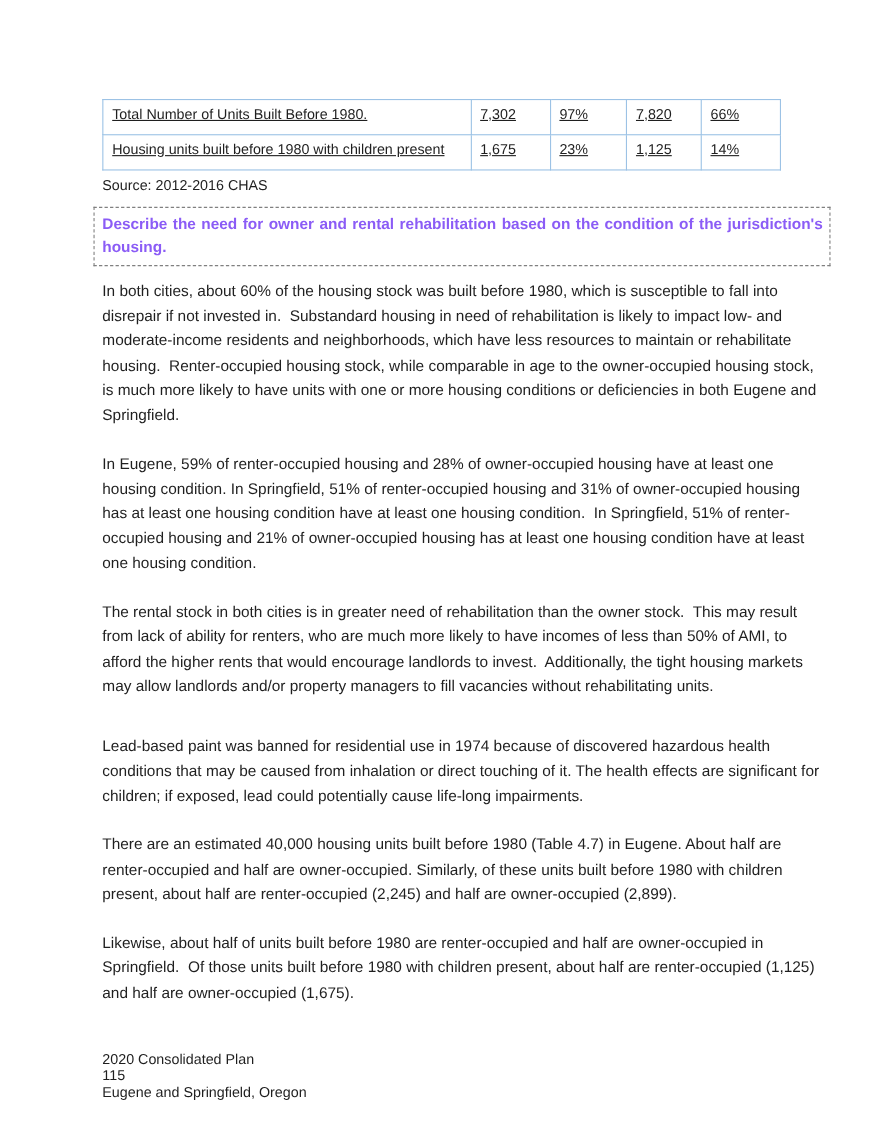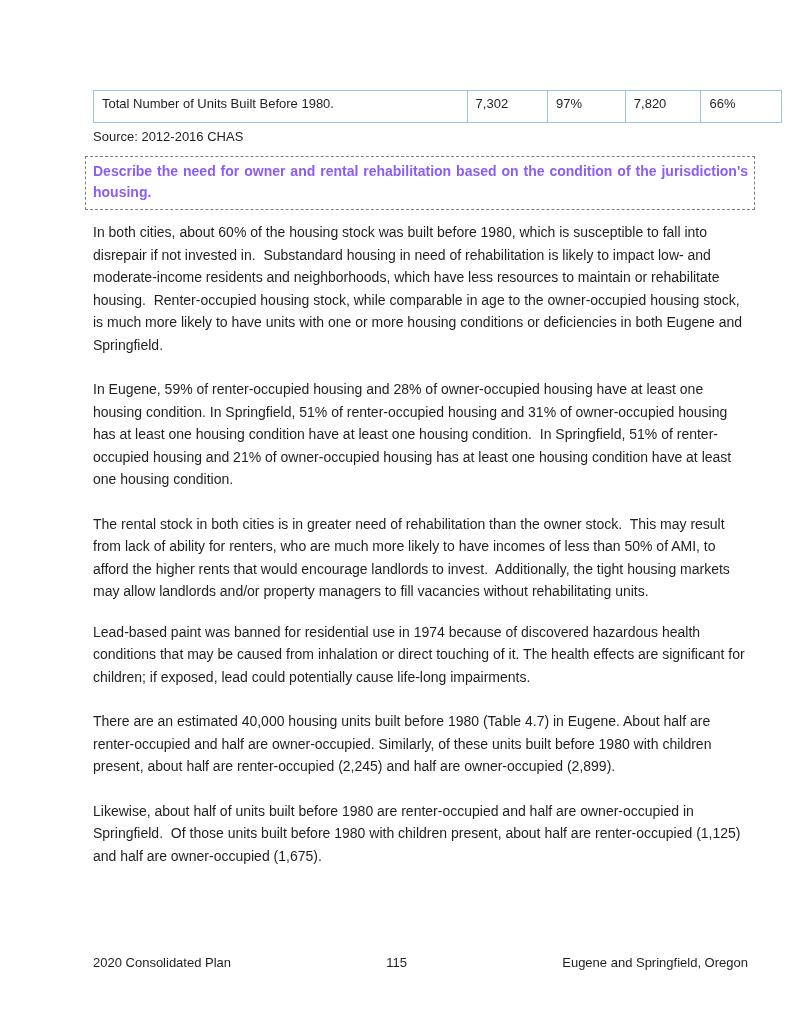--- a/index.html
+++ b/index.html
@@ -14,22 +14,23 @@
   }
   .page {
     position: absolute;
     left: 93px;
     top: 90px;
     width: 655px;
   }
   
   table.data-table {
     border-collapse: collapse;
-    width: 689px;
+    width: 617px;
     table-layout: fixed;
+    text-decoration: underline;
   }
   table.data-table td {
     border: 1px solid #9CC2E5;
     font-size: 13px;
     line-height: 16px;
     padding: 5px 4px 10px 8px;
     vertical-align: top;
     background: #ffffff;
     overflow: hidden;
     white-space: nowrap;
@@ -57,32 +58,33 @@
     text-align: justify;
   }
   
   .para {
     font-size: 14px;
     line-height: 22.5px;
     margin: 11px 0 22px 0;
     white-space: pre-wrap;
     text-align: left;
   }
-  .para.tight { margin-bottom: 18px; }
+  .para.tight { margin-bottom: 32px; }
   
   .footer {
     position: absolute;
     left: 93px;
     top: 955px;
     width: 655px;
     display: flex;
     justify-content: space-between;
     align-items: baseline;
     font-size: 13px;
     color: #1f1f1f;
+    flex-direction: column;
   }
 </style>
 </head>
 <body>
 
 <div class="page">
 
   <table class="data-table">
     <colgroup>
       <col class="c-label">
@@ -91,20 +93,27 @@
         <col class="c-v3">
         <col class="c-v4">
     </colgroup>
     <tbody>
       <tr>
         <td>Total Number of Units Built Before 1980.</td>
         <td>7,302</td>
         <td>97%</td>
         <td>7,820</td>
         <td>66%</td>
+      </tr>
+      <tr>
+        <td>Housing units built before 1980 with children present</td>
+        <td>1,675</td>
+        <td>23%</td>
+        <td>1,125</td>
+        <td>14%</td>
       </tr>
     </tbody>
   </table>
 
   <div class="source">Source: 2012-2016 CHAS</div>
 
   <div class="question-box">Describe the need for owner and rental rehabilitation based on the condition of the jurisdiction's housing.</div>
 
   <p class="para">In both cities, about 60% of the housing stock was built before 1980, which is susceptible to fall into disrepair if not invested in.  Substandard housing in need of rehabilitation is likely to impact low- and moderate-income residents and neighborhoods, which have less resources to maintain or rehabilitate housing.  Renter-occupied housing stock, while comparable in age to the owner-occupied housing stock, is much more likely to have units with one or more housing conditions or deficiencies in both Eugene and Springfield.</p>
   <p class="para">In Eugene, 59% of renter-occupied housing and 28% of owner-occupied housing have at least one housing condition. In Springfield, 51% of renter-occupied housing and 31% of owner-occupied housing has at least one housing condition have at least one housing condition.  In Springfield, 51% of renter-occupied housing and 21% of owner-occupied housing has at least one housing condition have at least one housing condition.</p>

